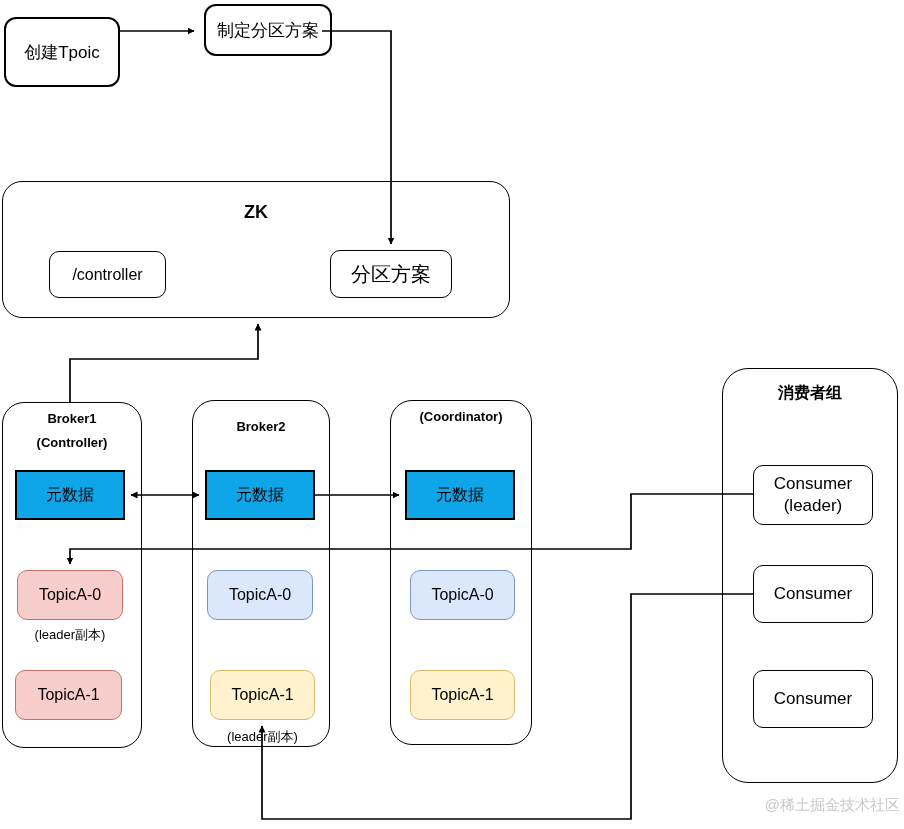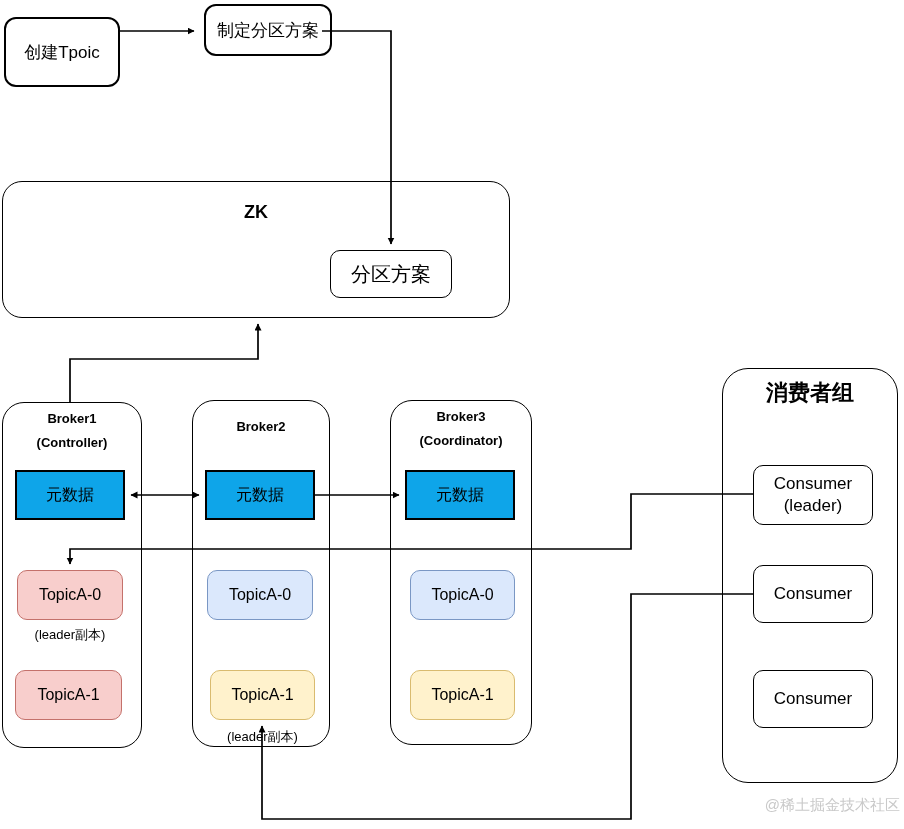--- a/index.html
+++ b/index.html
@@ -36,20 +36,23 @@
   <div class="node abs" style="left:4px;top:4px;width:116px;height:70px;margin-top:13px;">
     <span>创建Tpoic</span>
   </div>
   <div class="node abs" style="left:204px;top:4px;width:128px;height:52px;">
     <span>制定分区方案</span>
   </div>
 
   <div class="container abs" style="left:2px;top:181px;width:508px;height:137px;border-radius:20px;">
     <div class="ctitle" style="top:18px;font-size:18px;">ZK</div>
   </div>
+  <div class="node abs" style="left:49px;top:251px;width:117px;height:47px;border-width:1.6px;border-radius:10px;font-size:16px;">
+    <span>/controller</span>
+  </div>
   <div class="node abs" style="left:330px;top:250px;width:122px;height:48px;border-width:1.6px;border-radius:10px;font-size:20px;">
     <span>分区方案</span>
   </div>
 
   <div class="container abs" style="left:2px;top:402px;width:140px;height:346px;">
     <div class="ctitle" style="top:4px;">
       <div>Broker1</div>
       <div>(Controller)</div>
     </div>
   </div>
@@ -73,36 +76,35 @@
   <div class="topic blue abs" style="left:207px;top:570px;width:106px;height:50px;">
     <span>TopicA-0</span>
   </div>
   <div class="topic yellow abs" style="left:210px;top:670px;width:105px;height:50px;">
     <span>TopicA-1</span>
   </div>
   <div class="note abs" style="left:210px;top:728px;width:105px;">(leader副本)</div>
 
   <div class="container abs" style="left:390px;top:400px;width:142px;height:345px;">
     <div class="ctitle" style="top:4px;">
-      <div>Broker3</div>
       <div>(Coordinator)</div>
     </div>
   </div>
   <div class="rect abs" style="left:405px;top:470px;width:110px;height:50px;">
     <span>元数据</span>
   </div>
   <div class="topic blue abs" style="left:410px;top:570px;width:105px;height:50px;">
     <span>TopicA-0</span>
   </div>
   <div class="topic yellow abs" style="left:410px;top:670px;width:105px;height:50px;">
     <span>TopicA-1</span>
   </div>
 
   <div class="container abs" style="left:722px;top:368px;width:176px;height:415px;border-radius:26px;">
-    <div class="ctitle" style="top:12px;font-size:22px;">消费者组</div>
+    <div class="ctitle" style="top:12px;font-size:16px;">消费者组</div>
   </div>
   <div class="node abs" style="left:753px;top:465px;width:120px;height:60px;border-width:1.6px;border-radius:10px;flex-direction:column;line-height:22px;">
     <div>Consumer</div>
     <div>(leader)</div>
   </div>
   <div class="node abs" style="left:753px;top:565px;width:120px;height:58px;border-width:1.6px;border-radius:10px;">
     <span>Consumer</span>
   </div>
   <div class="node abs" style="left:753px;top:670px;width:120px;height:58px;border-width:1.6px;border-radius:10px;">
     <span>Consumer</span>

